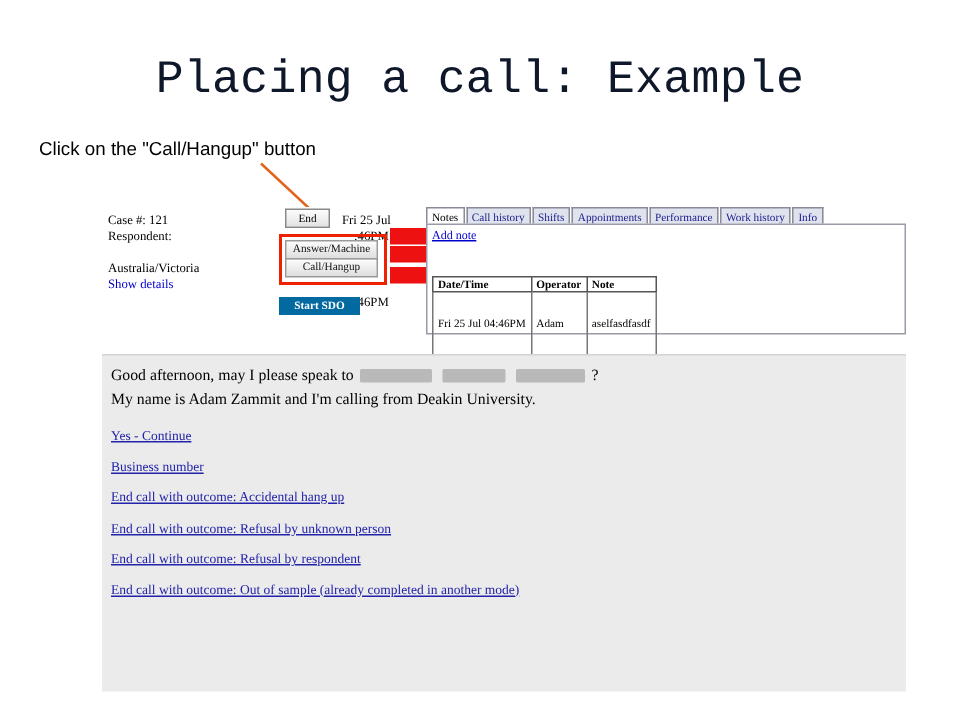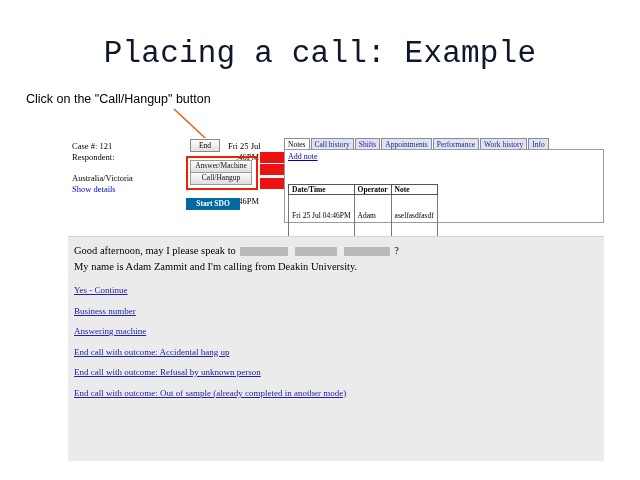--- a/index.html
+++ b/index.html
@@ -334,20 +334,20 @@
       <span class="blurred b1"></span>
       <span class="blurred b2"></span>
       <span class="blurred b3"></span>
       <span>?</span>
     </div>
     <div class="greet2">My name is Adam Zammit and I'm calling from Deakin University.</div>
 
     <div class="link-list">
       <span class="opt-link">Yes - Continue</span>
       <span class="opt-link">Business number</span>
-      <span class="opt-link">Answering machine</span>
       <span class="opt-link">End call with outcome: Accidental hang up</span>
       <span class="opt-link">End call with outcome: Refusal by unknown person</span>
+      <span class="opt-link">End call with outcome: Refusal by respondent</span>
       <span class="opt-link">End call with outcome: Out of sample (already completed in another mode)</span>
     </div>
   </div>
 
 </div>
 
 </body></html>

